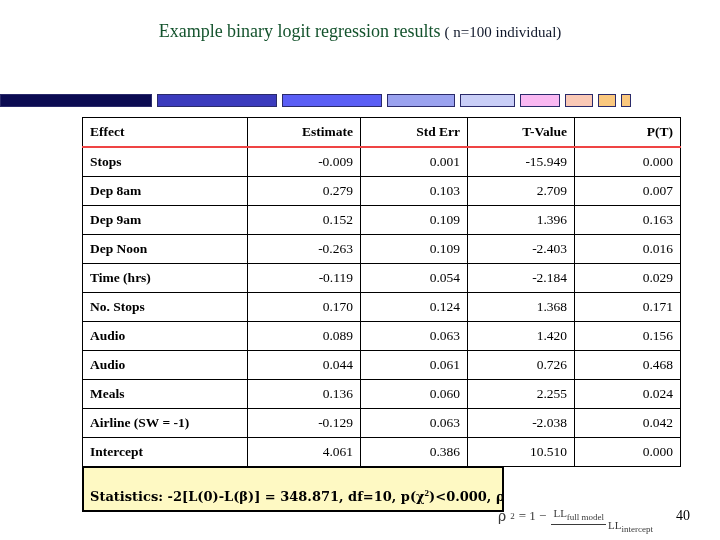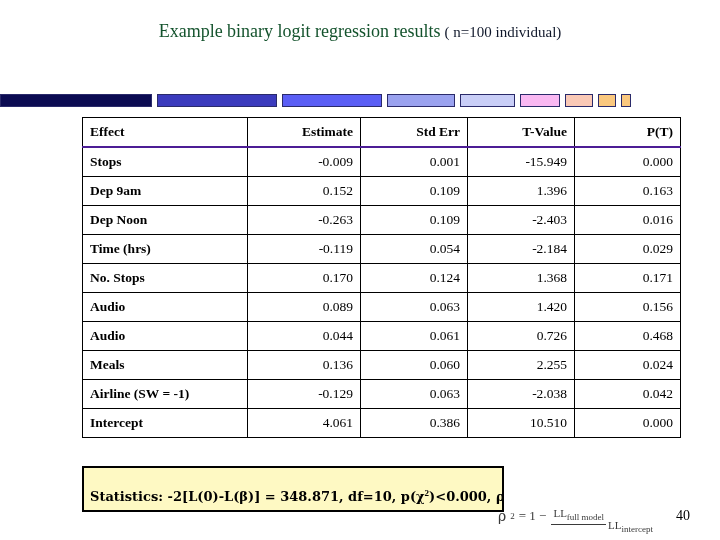--- a/index.html
+++ b/index.html
@@ -65,21 +65,21 @@
     border: 1px solid #000000;
     font-size: 13.5px;
     padding: 5px 7px 5px 7px;
     height: 18px;
     vertical-align: middle;
     color: #000000;
     font-family: "Liberation Serif", "DejaVu Serif", serif;
   }
   table#results-table thead th {
     font-weight: bold;
-    border-bottom: 2px solid #4c1d95;
+    border-bottom: 2px solid #ef4444;
   }
   table#results-table thead th.c-effect { text-align: left; }
   table#results-table thead th.c-num { text-align: right; }
 
   td.effect-cell {
     text-align: left;
     font-weight: bold;
   }
   td.num-cell {
     text-align: right;
@@ -194,20 +194,27 @@
     </thead>
     <tbody id="table-body">
         <tr>
           <td class="effect-cell lbl-blue">Stops</td>
           <td class="num-cell">-0.009</td>
           <td class="num-cell">0.001</td>
           <td class="num-cell">-15.949</td>
           <td class="num-cell">0.000</td>
         </tr>
         <tr>
+          <td class="effect-cell lbl-red">Dep 8am</td>
+          <td class="num-cell">0.279</td>
+          <td class="num-cell">0.103</td>
+          <td class="num-cell">2.709</td>
+          <td class="num-cell">0.007</td>
+        </tr>
+        <tr>
           <td class="effect-cell lbl-red">Dep 9am</td>
           <td class="num-cell">0.152</td>
           <td class="num-cell">0.109</td>
           <td class="num-cell">1.396</td>
           <td class="num-cell">0.163</td>
         </tr>
         <tr>
           <td class="effect-cell lbl-red">Dep Noon</td>
           <td class="num-cell">-0.263</td>
           <td class="num-cell">0.109</td>

